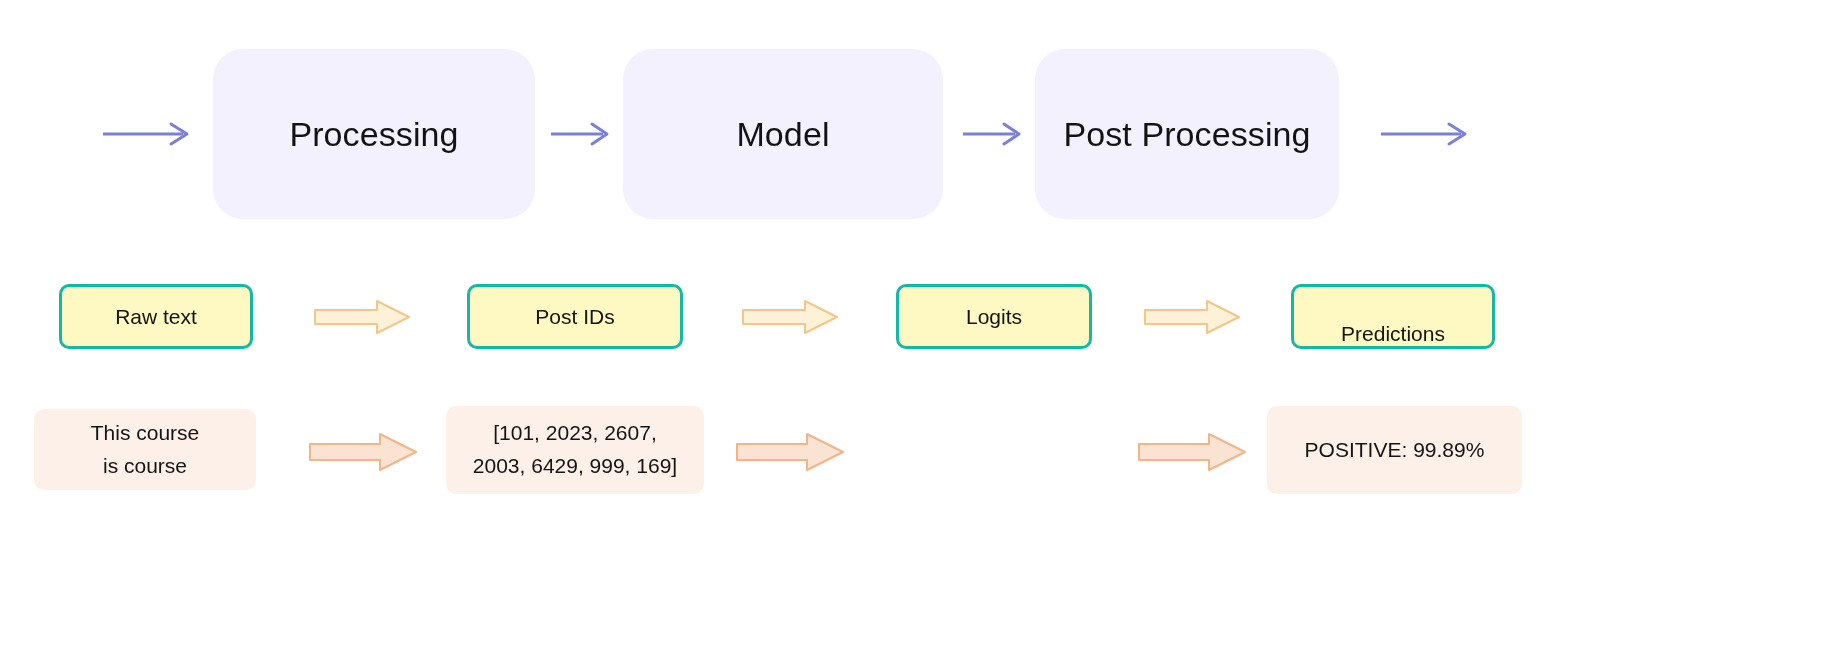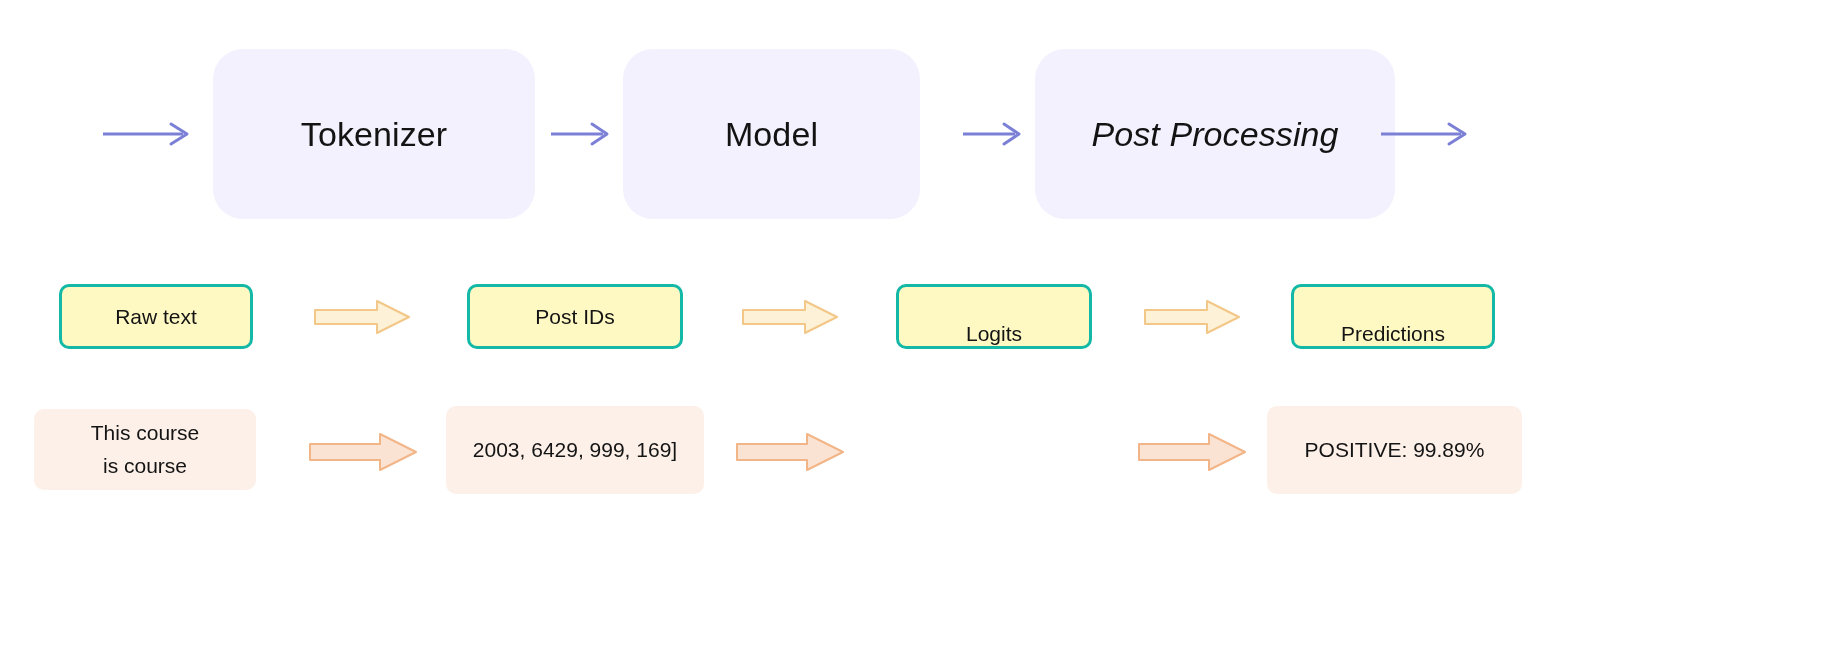--- a/index.html
+++ b/index.html
@@ -88,38 +88,38 @@
 <body>
 
 <div class="stage">
 
   <svg class="line-arrow" style="left:103px; top:120px; width:90px; height:28px;" viewBox="0 0 90 28">
     <line x1="0" y1="14" x2="80" y2="14" stroke="#7b80d6" stroke-width="3"></line>
     <polyline points="68,4 84,14 68,24" fill="none" stroke="#7b80d6" stroke-width="3" stroke-linecap="round" stroke-linejoin="round"></polyline>
   </svg>
 
   <div class="stage-box" style="left:213px; top:49px; width:322px; height:170px;">
-    <span>Tokenizer</span>
+    <span>Processing</span>
   </div>
 
   <svg class="line-arrow" style="left:551px; top:120px; width:62px; height:28px;" viewBox="0 0 62 28">
     <line x1="0" y1="14" x2="52" y2="14" stroke="#7b80d6" stroke-width="3"></line>
     <polyline points="41,4 56,14 41,24" fill="none" stroke="#7b80d6" stroke-width="3" stroke-linecap="round" stroke-linejoin="round"></polyline>
   </svg>
 
-  <div class="stage-box" style="left:623px; top:49px; width:297px; height:170px;">
+  <div class="stage-box" style="left:623px; top:49px; width:320px; height:170px;">
     <span>Model</span>
   </div>
 
   <svg class="line-arrow" style="left:963px; top:120px; width:62px; height:28px;" viewBox="0 0 62 28">
     <line x1="0" y1="14" x2="52" y2="14" stroke="#7b80d6" stroke-width="3"></line>
     <polyline points="41,4 56,14 41,24" fill="none" stroke="#7b80d6" stroke-width="3" stroke-linecap="round" stroke-linejoin="round"></polyline>
   </svg>
 
-  <div class="stage-box" style="left:1035px; top:49px; width:360px; height:170px;font-style:italic;">
+  <div class="stage-box" style="left:1035px; top:49px; width:304px; height:170px;">
     <span>Post Processing</span>
   </div>
 
   <svg class="line-arrow" style="left:1381px; top:120px; width:90px; height:28px;" viewBox="0 0 90 28">
     <line x1="0" y1="14" x2="80" y2="14" stroke="#7b80d6" stroke-width="3"></line>
     <polyline points="68,4 84,14 68,24" fill="none" stroke="#7b80d6" stroke-width="3" stroke-linecap="round" stroke-linejoin="round"></polyline>
   </svg>
 
   <div class="chip" style="left:59px; top:284px; width:194px; height:65px;">
     <span>Raw text</span>
@@ -130,21 +130,21 @@
   </svg>
 
   <div class="chip" style="left:467px; top:284px; width:216px; height:65px;">
     <span>Post IDs</span>
   </div>
 
   <svg class="block-arrow" style="left:741px; top:299px; width:98px; height:36px;" viewBox="0 0 98 36">
     <polygon points="2,11 64,11 64,2 96,18 64,34 64,25 2,25" fill="#fdf1d7" stroke="#f2c788" stroke-width="2" stroke-linejoin="round"></polygon>
   </svg>
 
-  <div class="chip" style="left:896px; top:284px; width:196px; height:65px;align-items:flex-end;">
+  <div class="chip" style="left:896px; top:284px; width:196px; height:65px;">
     <span>Logits</span>
   </div>
 
   <svg class="block-arrow" style="left:1143px; top:299px; width:98px; height:36px;" viewBox="0 0 98 36">
     <polygon points="2,11 64,11 64,2 96,18 64,34 64,25 2,25" fill="#fdf1d7" stroke="#f2c788" stroke-width="2" stroke-linejoin="round"></polygon>
   </svg>
 
   <div class="chip" style="left:1291px; top:284px; width:204px; height:65px;align-items:flex-end;">
     <span>Predictions</span>
   </div>
@@ -152,20 +152,21 @@
   <div class="value-box" style="left:34px; top:409px; width:222px; height:81px;">
     <span class="ln">This course</span>
     <span class="ln">is course</span>
   </div>
 
   <svg class="block-arrow" style="left:308px; top:432px; width:110px; height:40px;" viewBox="0 0 110 40">
     <polygon points="2,12 72,12 72,2 108,20 72,38 72,28 2,28" fill="#fbe3d3" stroke="#f2b588" stroke-width="2" stroke-linejoin="round"></polygon>
   </svg>
 
   <div class="value-box" style="left:446px; top:406px; width:258px; height:88px;">
+    <span class="ln">[101, 2023, 2607,</span>
     <span class="ln">2003, 6429, 999, 169]</span>
   </div>
 
   <svg class="block-arrow" style="left:735px; top:432px; width:110px; height:40px;" viewBox="0 0 110 40">
     <polygon points="2,12 72,12 72,2 108,20 72,38 72,28 2,28" fill="#fbe3d3" stroke="#f2b588" stroke-width="2" stroke-linejoin="round"></polygon>
   </svg>
 
 
   <svg class="block-arrow" style="left:1137px; top:432px; width:110px; height:40px;" viewBox="0 0 110 40">
     <polygon points="2,12 72,12 72,2 108,20 72,38 72,28 2,28" fill="#fbe3d3" stroke="#f2b588" stroke-width="2" stroke-linejoin="round"></polygon>

